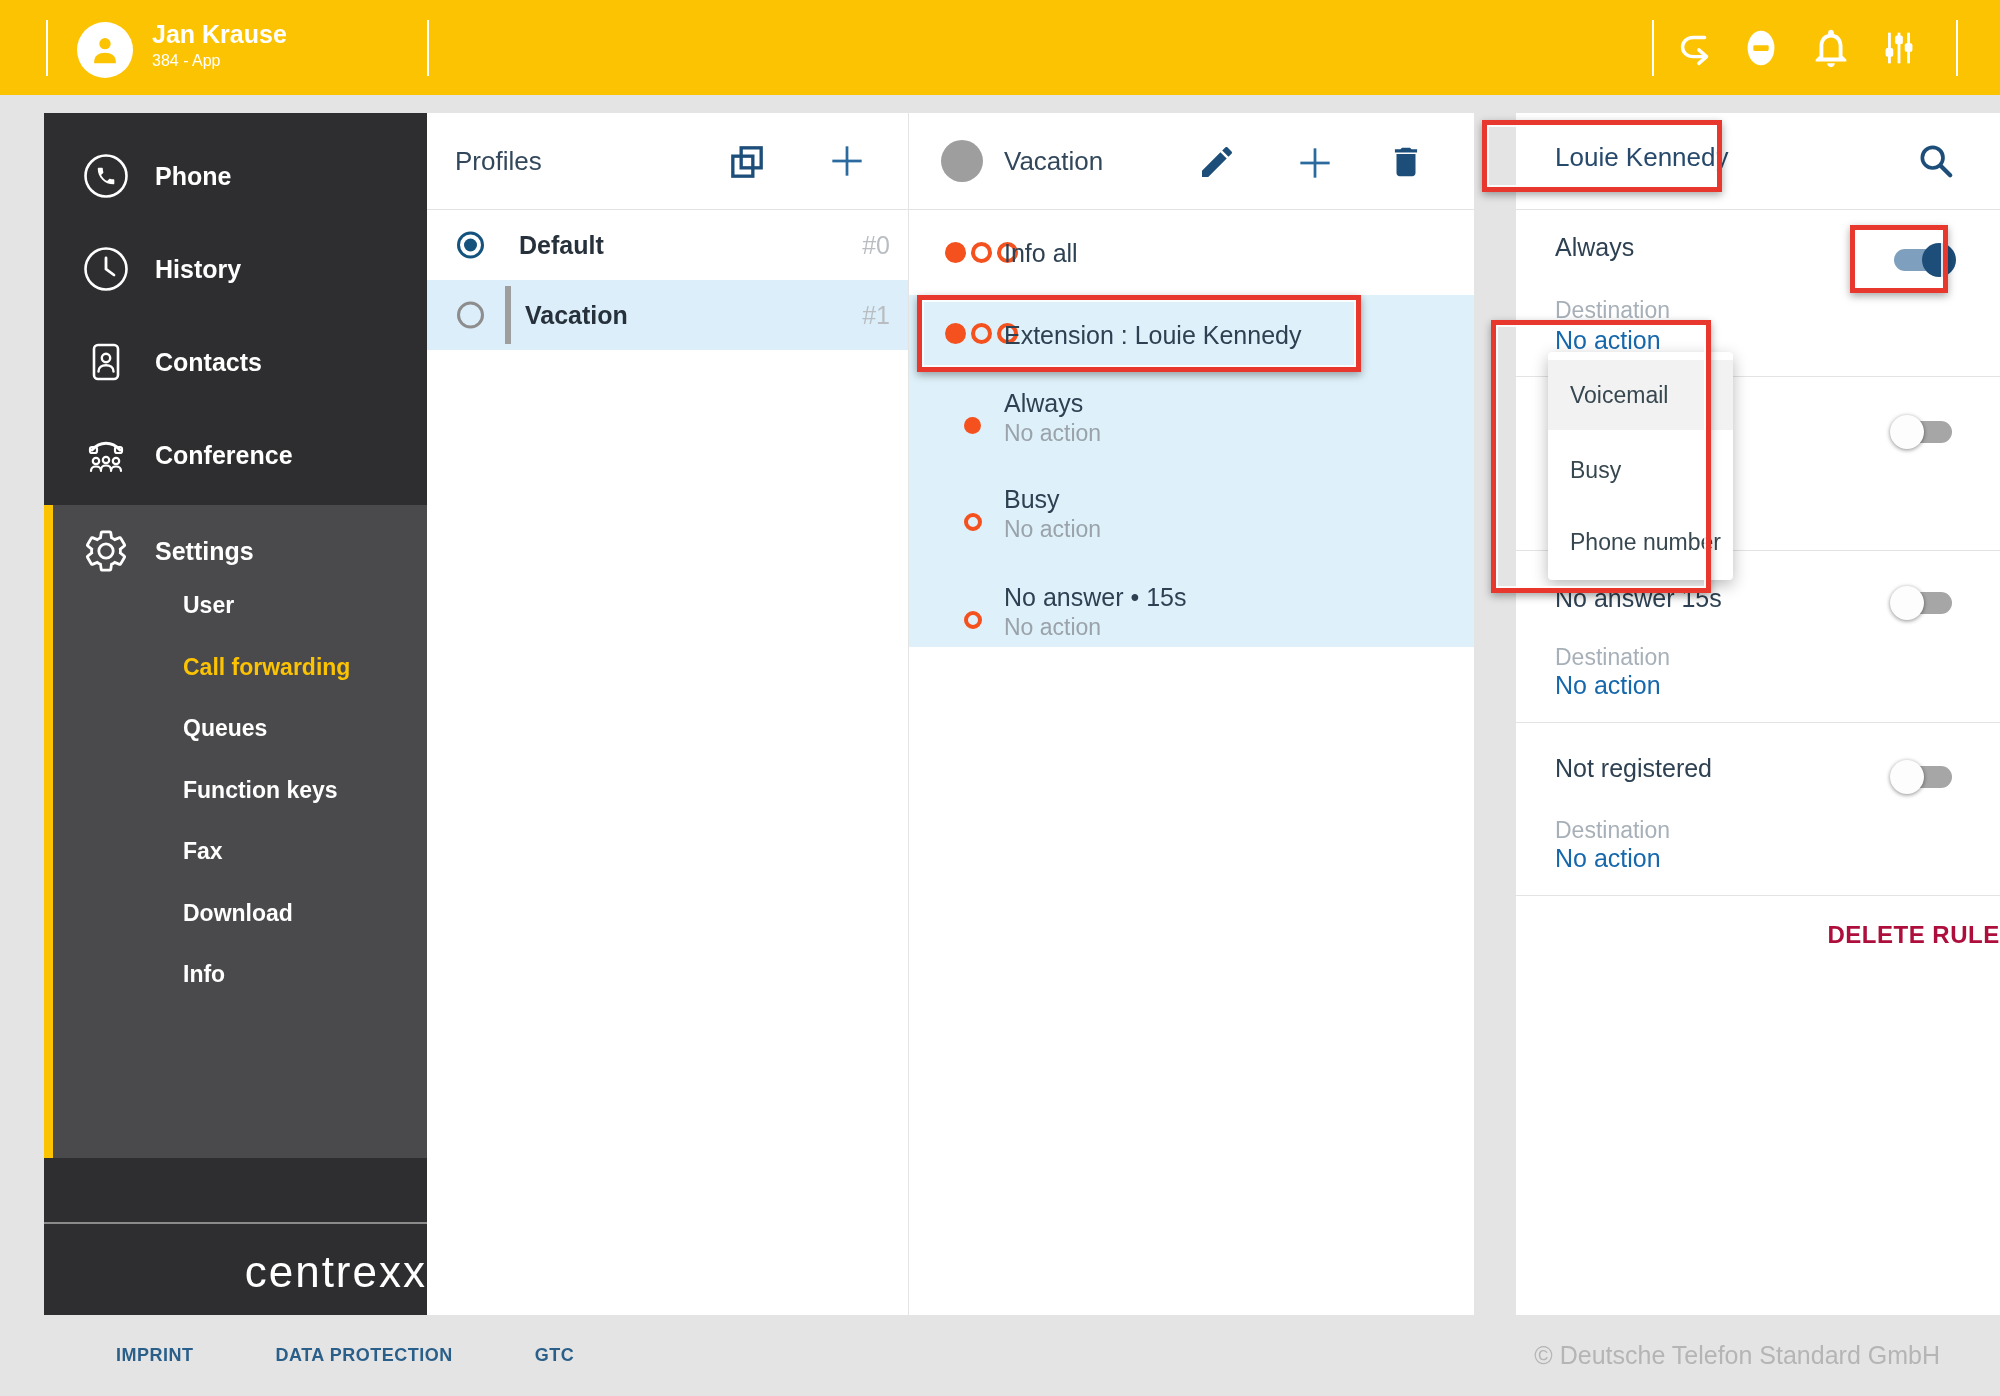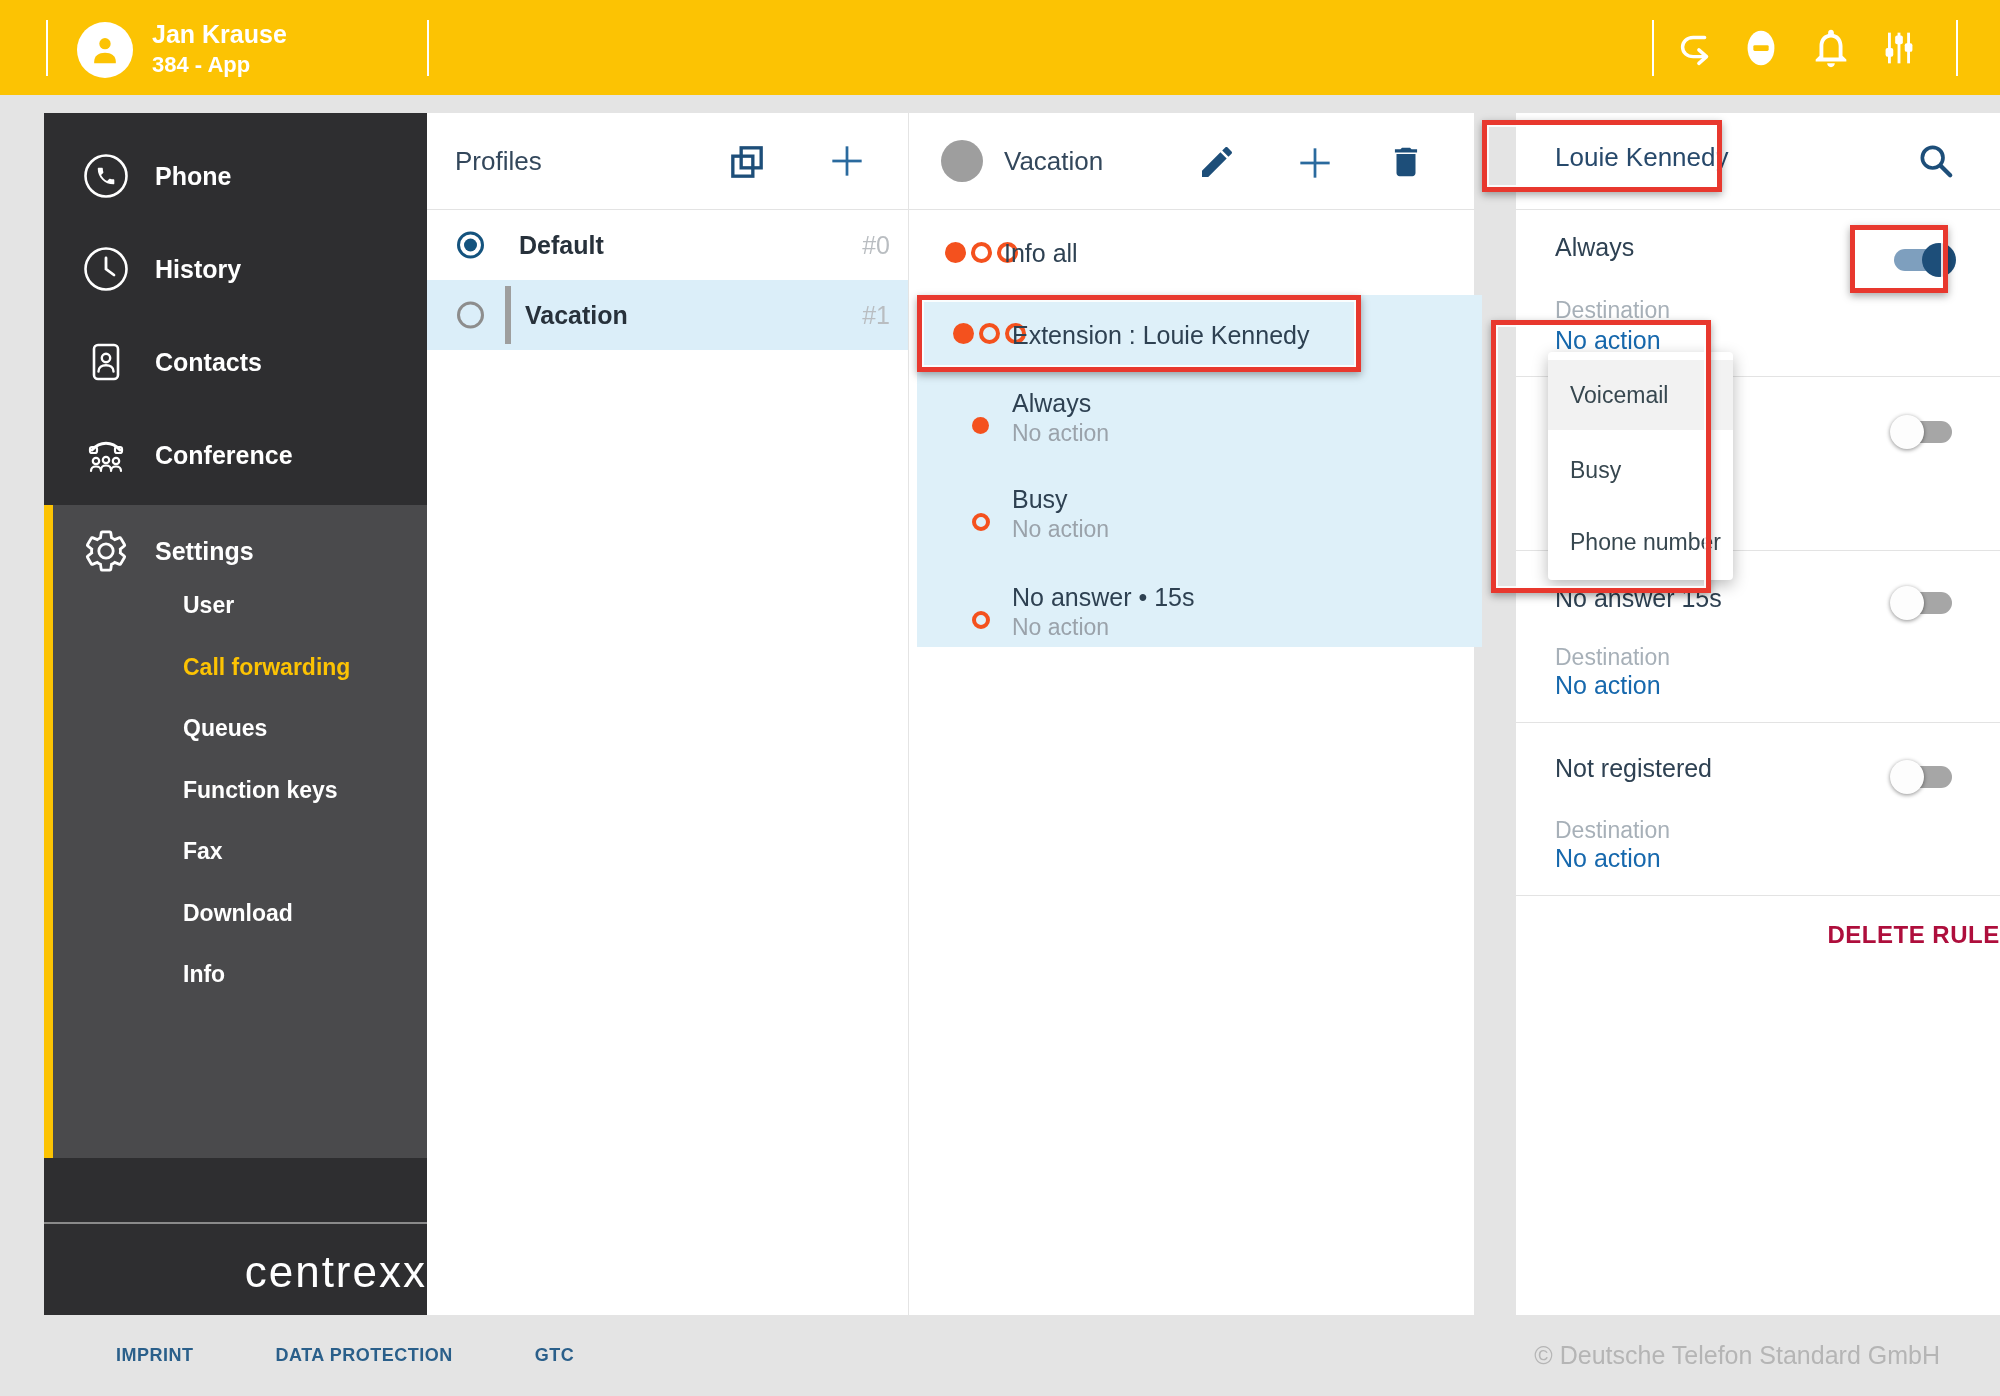--- a/index.html
+++ b/index.html
@@ -7,21 +7,21 @@
   .canvas{position:relative;width:2000px;height:1396px;background:#e4e4e4;overflow:hidden;
           font-family:"Liberation Sans",sans-serif;color:#2e4152;}
   .abs{position:absolute;}
 
   
   .topbar{left:0;top:0;width:2000px;height:95px;background:#fcc303;}
   .topbar .vsep{position:absolute;top:20px;width:2px;height:56px;background:#ffffff;}
   .avatar{position:absolute;left:77px;top:22px;width:56px;height:56px;border-radius:50%;background:#ffffff;}
   .avatar svg{position:absolute;left:8px;top:8px;}
   .user-name{position:absolute;left:152px;top:20px;font-size:25px;font-weight:700;color:#ffffff;}
-  .user-sub{position:absolute;left:152px;top:52px;font-size:22px;font-weight:700;color:#ffffff;}
+  .user-sub{position:absolute;left:152px;top:52px;font-size:16px;font-weight:400;color:#ffffff;}
   .tb-icon{position:absolute;top:25px;width:46px;height:46px;}
 
   
   .sidebar{left:44px;top:113px;width:383px;height:1202px;background:#2e2e30;}
   .nav-item{position:absolute;left:0;width:100%;height:62px;cursor:pointer;}
   .nav-item .nico{position:absolute;left:38px;top:7px;width:48px;height:48px;}
   .nav-item .nlabel{position:absolute;left:111px;top:50%;transform:translateY(-50%);
                     font-size:25px;font-weight:700;color:#ffffff;}
   .settings-block{position:absolute;left:0;top:392px;width:100%;height:653px;background:#4a4a4c;}
   .settings-block .ybar{position:absolute;left:0;top:0;width:9px;height:100%;background:#fcc303;}
@@ -55,21 +55,21 @@
   .hdr-circle{position:absolute;left:32px;top:27px;width:42px;height:42px;border-radius:50%;background:#9e9e9e;}
   .hdr-name{position:absolute;left:95px;top:48px;transform:translateY(-50%);font-size:26px;font-weight:500;color:#33475b;}
   .hicon{position:absolute;top:28px;width:44px;height:44px;cursor:pointer;}
   .trio{display:flex;gap:5px;align-items:center;}
   .trio .d{width:21px;height:21px;border-radius:50%;}
   .trio .d.f{background:#f4511e;}
   .trio .d.o{border:4px solid #f4511e;}
   .catch-row{position:absolute;left:0;top:97px;width:100%;height:85px;cursor:pointer;}
   .catch-row .trio{position:absolute;left:36px;top:32px;}
   .catch-label{position:absolute;left:95px;top:50%;transform:translateY(-50%);font-size:25px;font-weight:500;color:#2e4152;}
-  .blue-panel{position:absolute;left:8px;top:182px;width:100%;height:352px;background:#def0f9;}
+  .blue-panel{position:absolute;left:0;top:182px;width:100%;height:352px;background:#def0f9;}
   .ext-row{position:absolute;left:0;top:0;width:100%;height:77px;cursor:pointer;}
   .ext-row .trio{position:absolute;left:36px;top:28px;}
   .ext-label{position:absolute;left:95px;top:40px;transform:translateY(-50%);font-size:25px;font-weight:500;color:#2e4152;}
   .cond{position:absolute;left:0;width:100%;height:70px;cursor:pointer;}
   .cond .dot{position:absolute;left:55px;top:28px;width:17px;height:17px;border-radius:50%;}
   .cond .dot.f{background:#f4511e;}
   .cond .dot.o{border:4px solid #f4511e;width:18px;height:18px;}
   .cond .clabel{position:absolute;left:95px;top:0;font-size:25px;font-weight:500;color:#2e4152;}
   .cond .csub{position:absolute;left:95px;top:31px;font-size:23px;color:#9aa2aa;}
 

